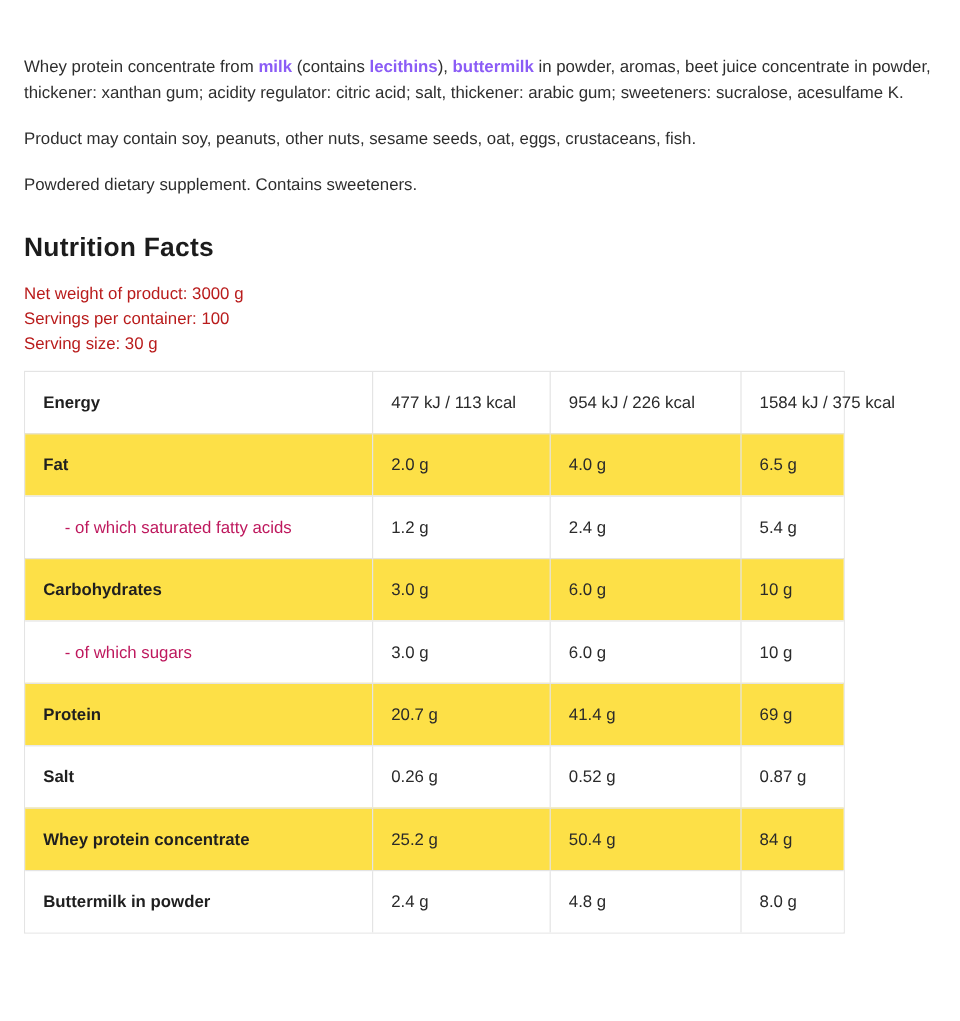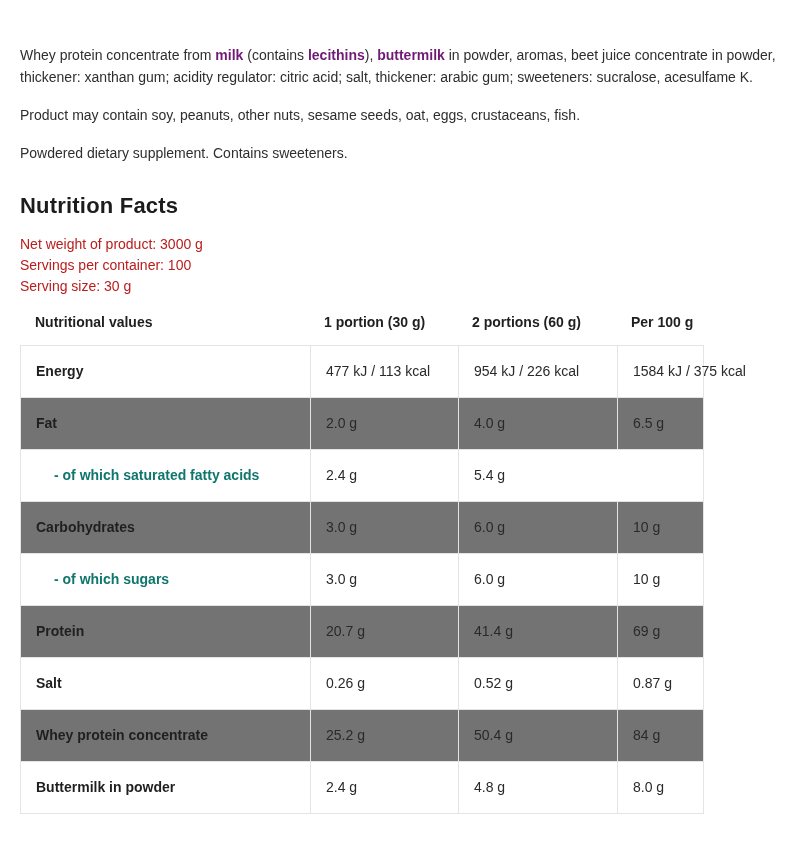--- a/index.html
+++ b/index.html
@@ -27,21 +27,21 @@
     line-height: 22px;
     color: #2e2e2e;
     margin: 20px 0 0 0;
   }
   .note {
     font-size: 14px;
     line-height: 22px;
     color: #2e2e2e;
     margin: 16px 0 0 0;
   }
-  .b { font-weight: 700; color: #701a75; }
+  .b { font-weight: 700; color: #8b5cf6; }
 
   .nutrition-title { margin-top: 30px; }
 
   .meta-block { margin-top: 16px; }
   .meta-line {
     font-size: 14px;
     line-height: 21px;
     color: #b91c1c;
   }
 
@@ -64,34 +64,34 @@
   .ntable {
     margin-top: 12px;
     border: 1px solid #e4e4e4;
     width: 684px;
   }
   .nrow {
     min-height: 51px;
     align-items: center;
     background: #ffffff;
   }
-  .nrow.stripe { background: #737373; }
+  .nrow.stripe { background: #fde047; }
   .nrow + .nrow { border-top: 1px solid #e4e4e4; }
   .ncell {
     padding: 6px 10px 6px 15px;
     font-size: 14px;
     line-height: 19px;
     height: 100%;
     display: flex;
     align-items: center;
     min-height: 51px;
   }
   .ncell + .ncell { border-left: 1px solid #e4e4e4; }
   .ncell.label { font-weight: 700; color: #1f1f1f; }
-  .ncell.label.indent { font-weight: 700; color: #0f766e; padding-left: 33px; }
+  .ncell.label.indent { font-weight: 400; color: #be185d; padding-left: 33px; }
   .ncell.value { font-weight: 400; color: #2a2a2a; }
 </style>
 </head>
 <body>
 
 <div class="page">
 
   <section>
     <p class="ingredients-paragraph" id="ingredients-paragraph"><span>Whey protein concentrate from </span><span class="b">milk</span><span> (contains </span><span class="b">lecithins</span><span>), </span><span class="b">buttermilk</span><span> in powder, aromas, beet juice concentrate in powder, thickener: xanthan gum; acidity regulator: citric acid; salt, thickener: arabic gum; sweeteners: sucralose, acesulfame K.</span></p>
     <p class="note">Product may contain soy, peanuts, other nuts, sesame seeds, oat, eggs, crustaceans, fish.</p>
@@ -100,42 +100,37 @@
 
   <section>
     <h2 class="section-title nutrition-title">Nutrition Facts</h2>
 
     <div class="meta-block">
       <div class="meta-line">Net weight of product: 3000 g</div>
       <div class="meta-line">Servings per container: 100</div>
       <div class="meta-line">Serving size: 30 g</div>
     </div>
 
-    <div class="table-header grid-cols">
-      <div class="hcell">Nutritional values</div>
-      <div class="hcell">1 portion (30 g)</div>
-      <div class="hcell">2 portions (60 g)</div>
-      <div class="hcell">Per 100 g</div>
-    </div>
 
     <div class="ntable" id="nutrition-table">
         <div class="nrow grid-cols">
           <div class="ncell label">Energy</div>
           <div class="ncell value">477 kJ / 113 kcal</div>
           <div class="ncell value">954 kJ / 226 kcal</div>
           <div class="ncell value">1584 kJ / 375 kcal</div>
         </div>
         <div class="nrow grid-cols stripe">
           <div class="ncell label">Fat</div>
           <div class="ncell value">2.0 g</div>
           <div class="ncell value">4.0 g</div>
           <div class="ncell value">6.5 g</div>
         </div>
         <div class="nrow grid-cols">
           <div class="ncell label indent">- of which saturated fatty acids</div>
+          <div class="ncell value">1.2 g</div>
           <div class="ncell value">2.4 g</div>
           <div class="ncell value">5.4 g</div>
         </div>
         <div class="nrow grid-cols stripe">
           <div class="ncell label">Carbohydrates</div>
           <div class="ncell value">3.0 g</div>
           <div class="ncell value">6.0 g</div>
           <div class="ncell value">10 g</div>
         </div>
         <div class="nrow grid-cols">

